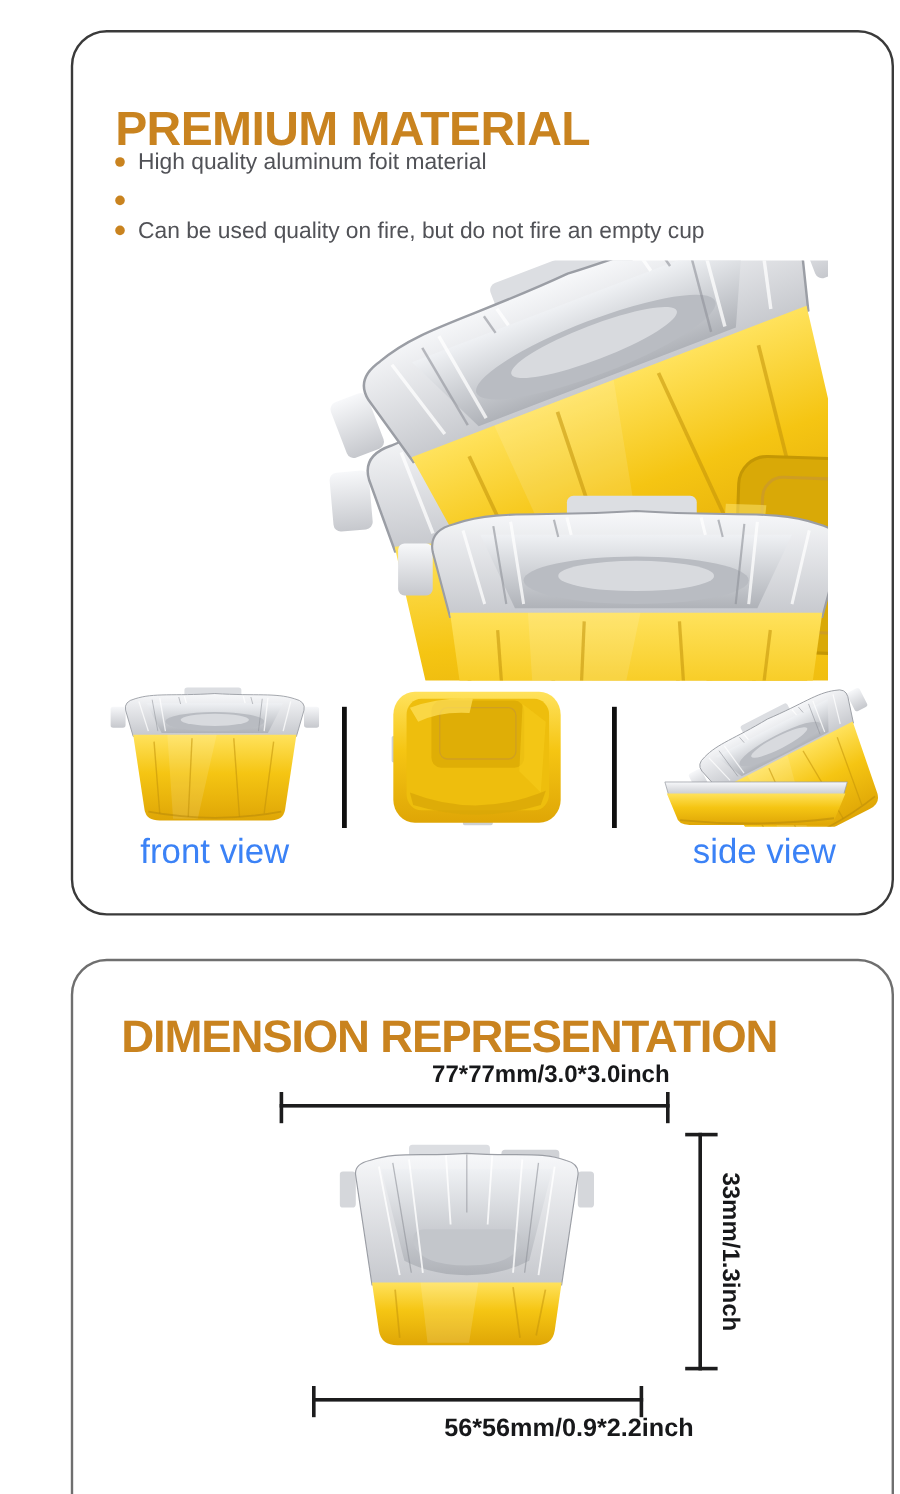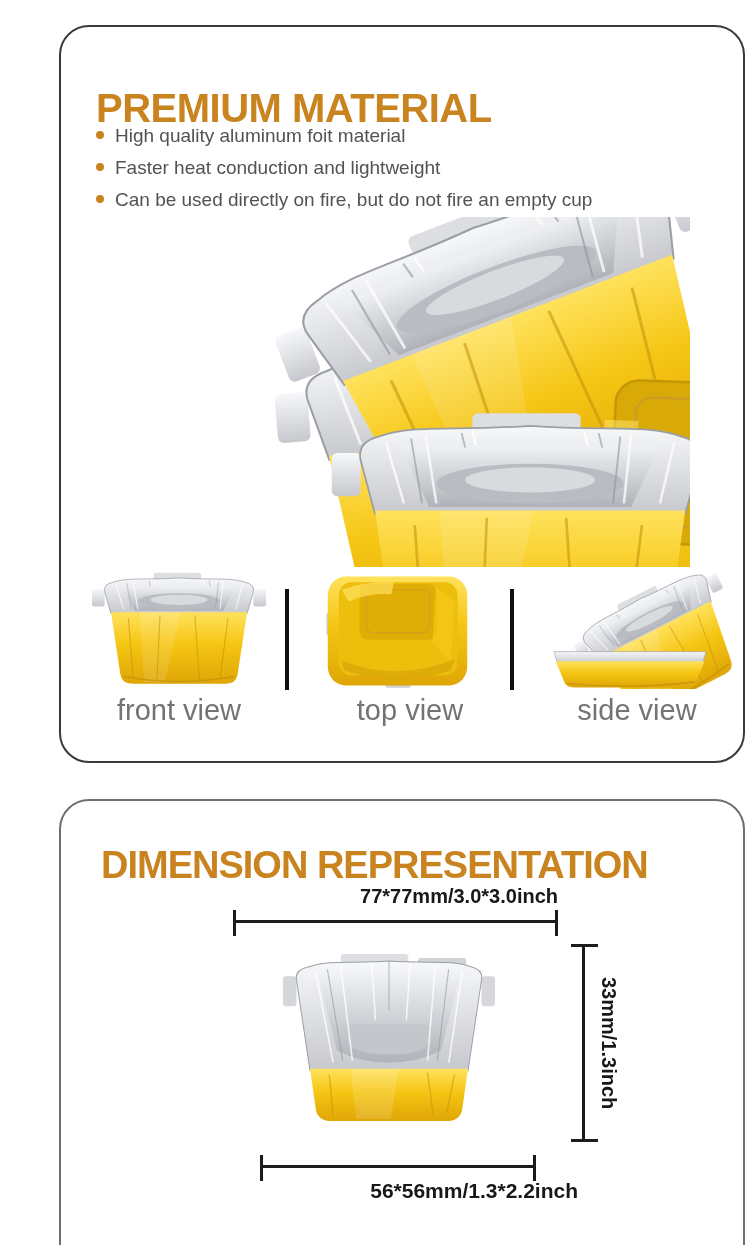--- a/index.html
+++ b/index.html
@@ -15,21 +15,21 @@
     position:absolute;font-weight:700;color:#c9831f;line-height:1;
     letter-spacing:-0.5px;white-space:nowrap;
   }
   .title1{left:35px;top:34px;font-size:40px;}
   .title2{left:40px;top:20px;font-size:38px;letter-spacing:-1px;}
   .bullet-list{position:absolute;left:35px;top:98px;margin:0;padding:0;list-style:none;text-align:center;}
   .bullet-item{display:flex;align-items:flex-start;margin-bottom:11px;color:#515257;font-size:19px;line-height:21px;}
   .bullet-dot{width:8px;height:8px;border-radius:50%;background:#c9831f;margin:6px 11px 0 0;flex:0 0 auto;}
   .photo{position:absolute;}
   .divider{position:absolute;width:4px;height:101px;background:#0f0f0f;}
-  .view-label{position:absolute;width:174px;text-align:center;font-size:29px;color:#737373;line-height:32px;white-space:nowrap;}
+  .view-label{position:absolute;width:174px;text-align:center;font-size:29px;color:#3b82f6;line-height:32px;white-space:nowrap;}
   .dim-label{position:absolute;font-weight:700;font-size:20px;color:#17181a;text-align:right;white-space:nowrap;}
   .dim-h{position:absolute;height:0;border-top:3px solid #1c1c1d;}
   .dim-h::before,.dim-h::after{content:"";position:absolute;top:-13px;width:3px;height:26px;background:#1c1c1d;}
   .dim-h::before{left:0;}
   .dim-h::after{right:0;}
   .dim-v{position:absolute;width:0;border-left:3px solid #1c1c1d;}
   .dim-v::before,.dim-v::after{content:"";position:absolute;left:-14px;width:27px;height:3px;background:#1c1c1d;}
   .dim-v::before{top:0;}
   .dim-v::after{bottom:0;}
   .dim-label-vert{
@@ -154,25 +154,24 @@
 
     <h1 class="section-title title1">PREMIUM MATERIAL</h1>
 
     <ul class="bullet-list">
       <li class="bullet-item">
         <span class="bullet-dot"></span>
         <span>High quality aluminum foit material</span>
       </li>
       <li class="bullet-item">
         <span class="bullet-dot"></span>
-        <span>Faster heat conduction and lightweight</span>
       </li>
       <li class="bullet-item">
         <span class="bullet-dot"></span>
-        <span>Can be used directly on fire, but do not fire an empty cup</span>
+        <span>Can be used quality on fire, but do not fire an empty cup</span>
       </li>
     </ul>
 
     <svg class="photo" style="left:29px;top:190px;" width="600" height="350" viewBox="0 0 620 360">
       <use href="#cupFront" transform="translate(108,126) rotate(-5)"></use>
       <use href="#cupFront" transform="translate(95,92) rotate(-21)"></use>
       <use href="#cupInverted" transform="translate(352,150) rotate(2) scale(0.97)"></use>
       <use href="#cupFront" transform="translate(182,187) scale(0.88)"></use>
     </svg>
 
@@ -189,35 +188,34 @@
     <div class="divider" style="left:449px;top:562px;"></div>
 
     <svg class="photo" style="left:482px;top:507px;" width="190" height="155" viewBox="0 0 240 195" preserveAspectRatio="none">
       <use href="#cupFront" transform="translate(24,112) rotate(-27) scale(0.84)"></use>
       <path d="M14,148 L206,148 L202,162 L18,162 Z" fill="url(#silverG)" stroke="#9b9ea5" stroke-width="0.8"></path>
       <path d="M16,160 L204,160 L194,184 Q192,193 180,193 L40,193 Q28,193 26,184 Z" fill="url(#goldG)"></path>
       <path d="M30,188 Q110,196 192,186" stroke="#b3860a" stroke-width="2" fill="none" opacity="0.5"></path>
     </svg>
 
     <div class="view-label" style="left:31px;top:667px;">front view</div>
-    <div class="view-label" style="left:262px;top:667px;">top view</div>
     <div class="view-label" style="left:489px;top:667px;">side view</div>
   </section>
 
   <section class="card card2">
 
     <h1 class="section-title title2">DIMENSION REPRESENTATION</h1>
 
     <div class="dim-label" style="left:172px;width:325px;top:84px;">77*77mm/3.0*3.0inch</div>
     <div class="dim-h" style="left:172px;top:119px;width:325px;"></div>
 
     <div class="dim-v" style="left:521px;top:143px;height:198px;"></div>
     <div class="dim-label-vert">33mm/1.3inch</div>
 
     <svg class="photo" style="left:222px;top:149px;" width="212" height="176" viewBox="0 0 220 175" preserveAspectRatio="none">
       <use href="#cupFrontTall"></use>
     </svg>
 
     <div class="dim-h" style="left:199px;top:364px;width:276px;"></div>
-    <div class="dim-label" style="left:157px;width:360px;top:378px;font-size:21px;">56*56mm/1.3*2.2inch</div>
+    <div class="dim-label" style="left:157px;width:360px;top:378px;font-size:21px;">56*56mm/0.9*2.2inch</div>
   </section>
 
 </div>
 
 </body></html>

